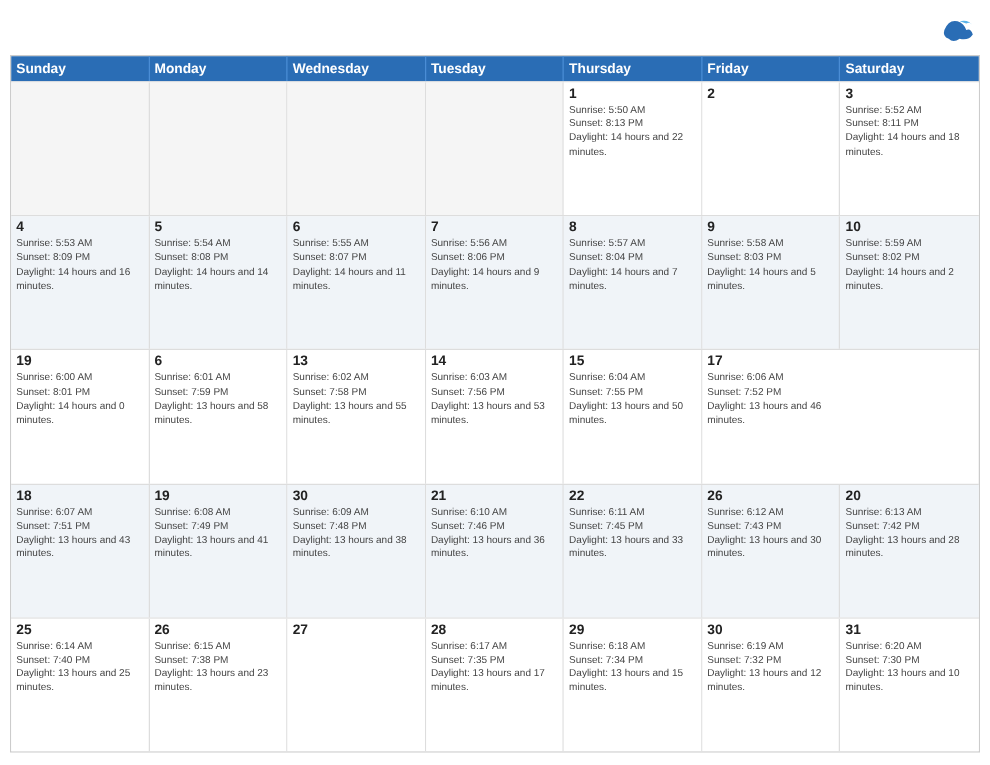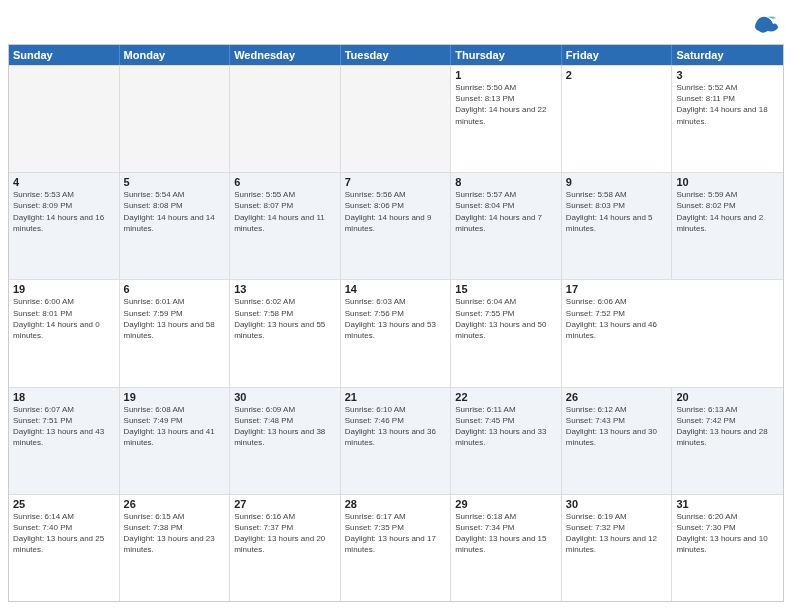--- a/index.html
+++ b/index.html
@@ -197,21 +197,21 @@
 <span class="cell-info">Sunrise: 6:12 AM<br>Sunset: 7:43 PM<br>Daylight: 13 hours and 30 minutes.</span></div>
           <div class="cal-cell alt-bg"><span class="day-number">20</span>
 <span class="cell-info">Sunrise: 6:13 AM<br>Sunset: 7:42 PM<br>Daylight: 13 hours and 28 minutes.</span></div>
         </div>
         <div class="cal-row">
           <div class="cal-cell"><span class="day-number">25</span>
 <span class="cell-info">Sunrise: 6:14 AM<br>Sunset: 7:40 PM<br>Daylight: 13 hours and 25 minutes.</span></div>
           <div class="cal-cell"><span class="day-number">26</span>
 <span class="cell-info">Sunrise: 6:15 AM<br>Sunset: 7:38 PM<br>Daylight: 13 hours and 23 minutes.</span></div>
           <div class="cal-cell"><span class="day-number">27</span>
-<span class="cell-info">Sunrise: 6:16 AM<br>Sunset: 7:37 PM<br>Daylight: 13 hours and 20 minutes.</span></div>
+</div>
           <div class="cal-cell"><span class="day-number">28</span>
 <span class="cell-info">Sunrise: 6:17 AM<br>Sunset: 7:35 PM<br>Daylight: 13 hours and 17 minutes.</span></div>
           <div class="cal-cell"><span class="day-number">29</span>
 <span class="cell-info">Sunrise: 6:18 AM<br>Sunset: 7:34 PM<br>Daylight: 13 hours and 15 minutes.</span></div>
           <div class="cal-cell"><span class="day-number">30</span>
 <span class="cell-info">Sunrise: 6:19 AM<br>Sunset: 7:32 PM<br>Daylight: 13 hours and 12 minutes.</span></div>
           <div class="cal-cell"><span class="day-number">31</span>
 <span class="cell-info">Sunrise: 6:20 AM<br>Sunset: 7:30 PM<br>Daylight: 13 hours and 10 minutes.</span></div>
         </div>
       </div>

